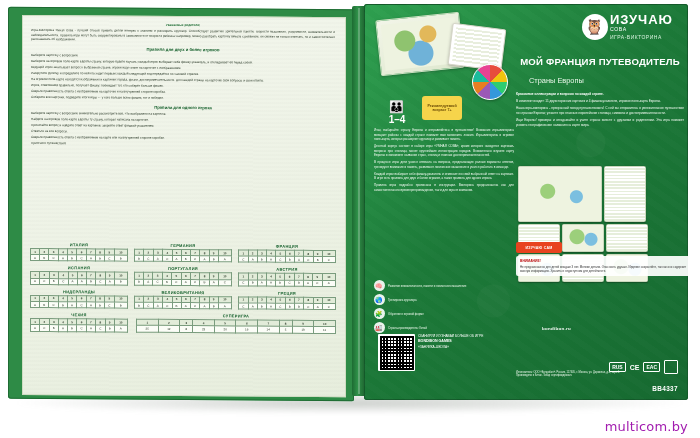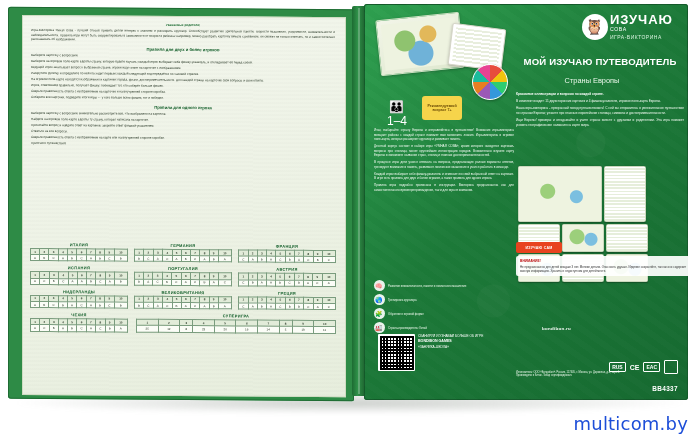--- a/index.html
+++ b/index.html
@@ -102,21 +102,21 @@
   }
   .logo .l1{position:absolute;left:28px;top:0;font-size:13px;font-weight:bold;letter-spacing:1px;}
   .logo .l2{position:absolute;left:28px;top:14px;font-size:5.2px;letter-spacing:.6px;}
   .logo .l3{position:absolute;left:28px;top:22px;font-size:5px;letter-spacing:.5px;color:#d6f2dd;}
 
   .r-title{
     position:absolute;left:156px;top:52px;width:160px;text-align:center;color:#fff;
     font-size:9.6px;font-weight:bold;letter-spacing:.2px;line-height:1.15;
   }
   .r-sub{
-    position:absolute;left:148px;top:72px;width:160px;text-align:center;color:#eaf7ea;
+    position:absolute;left:165px;top:72px;width:160px;text-align:left;color:#eaf7ea;
     font-size:7.4px;
   }
 
   
   .photo-map{
     position:absolute;left:14px;top:12px;width:82px;height:54px;
     background:linear-gradient(160deg,#f2f5e8,#dfe8cf);
     border:.7px solid #cfe0c4;border-radius:2px;
     transform:rotate(-6deg);
     box-shadow:0 1px 3px rgba(0,0,0,.25);
@@ -147,21 +147,21 @@
     position:absolute;left:152px;top:88px;width:168px;
     color:#f2fbf2;font-size:3.2px;line-height:1.5;text-align:justify;
   }
   .info-block .b{margin-bottom:2.4px;}
   .info-block .bold{font-weight:bold;color:#ffffff;}
 
   .players-badge{
     position:absolute;left:10px;top:96px;width:46px;text-align:center;color:#fff;
   }
   .players-badge .ico{font-size:12px;line-height:14px;}
-  .players-badge .num{font-size:12px;font-weight:normal;}
+  .players-badge .num{font-size:10px;font-weight:bold;}
   .age-badge{
     position:absolute;left:58px;top:92px;width:40px;height:24px;border-radius:3px;
     background:#f6d44b;color:#6a4a05;font-size:3.6px;font-weight:bold;
     display:flex;align-items:center;justify-content:center;text-align:center;line-height:1.2;
   }
 
   
   .r-text{
     position:absolute;left:10px;top:124px;width:140px;
     color:#f1faf1;font-size:3.05px;line-height:1.5;text-align:justify;
@@ -232,21 +232,21 @@
   .certs .box{width:12px;height:12px;border:.8px solid #fff;border-radius:1px;}
   .artnum{
     position:absolute;right:10px;bottom:8px;color:#fff;font-size:6.4px;font-weight:bold;letter-spacing:.4px;
   }
   .mfg{
     position:absolute;left:152px;bottom:22px;width:120px;color:#eaf7ea;font-size:2.6px;line-height:1.4;
   }
 
   
   .wm{
-    position:absolute;right:12px;bottom:4px;color:#1d4ed8;font-size:18px;letter-spacing:.2px;
+    position:absolute;right:12px;bottom:4px;color:#a21caf;font-size:13px;letter-spacing:.2px;
     font-family:"DejaVu Sans", sans-serif;
   }
 </style>
 </head>
 <body>
 
 <div class="stage">
 
   <div class="shadow"></div>
 
@@ -648,21 +648,21 @@
     <div class="photo-cards"></div>
     <div class="photo-wheel"></div>
 
     <div class="logo">
       <div class="owl">🦉</div>
       <div class="l1">ИЗУЧАЮ</div>
       <div class="l2">СОВА</div>
       <div class="l3">ИГРА-ВИКТОРИНА</div>
     </div>
 
-    <div class="r-title">МОЙ ИЗУЧАЮ ПУТЕВОДИТЕЛЬ</div>
+    <div class="r-title">МОЙ ФРАНЦИЯ ПУТЕВОДИТЕЛЬ</div>
     <div class="r-sub">Страны Европы</div>
 
     <div class="players-badge">
       <div class="ico">👪</div>
       <div class="num">1–4</div>
     </div>
     <div class="age-badge">Рекомендуемый возраст 7+</div>
 
     <div class="info-block">
       <div class="b bold">Красочные иллюстрации и вопросы по каждой стране.</div>

